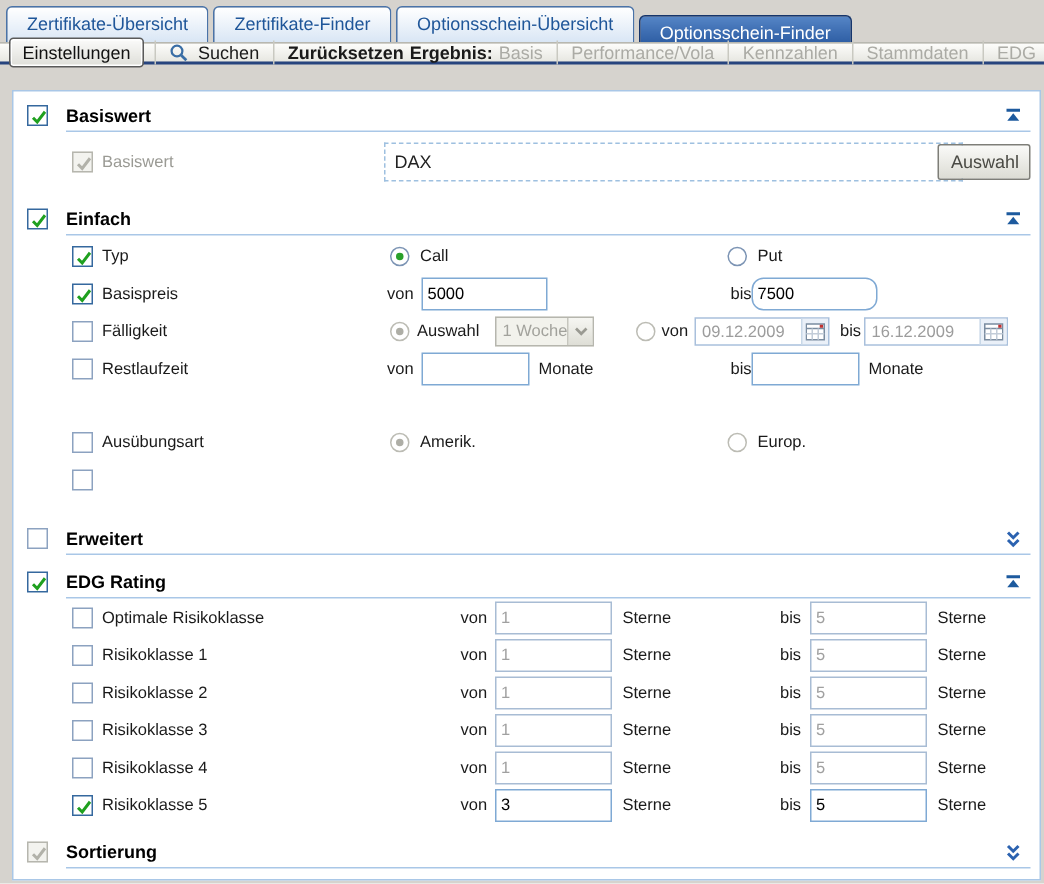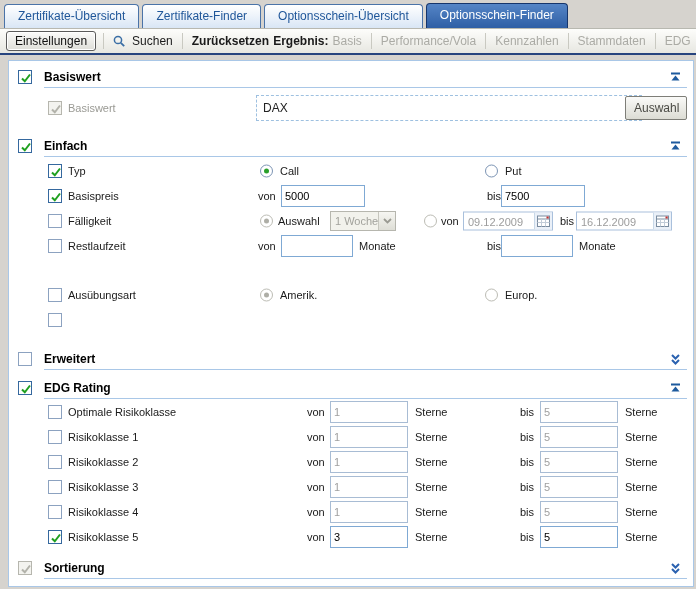--- a/index.html
+++ b/index.html
@@ -4,24 +4,24 @@
 <style>
   * { box-sizing: border-box; margin: 0; padding: 0; }
   html,body { width:696px; height:589px; }
   body { font-family: "Liberation Sans", sans-serif; background:#D6D3CE; position:relative; overflow:hidden; }
 
   
   .tabstrip { position:absolute; left:0; top:0; width:696px; height:28px; display:flex; align-items:flex-end; padding-left:4px; background:#D6D3CE; }
   .tab { height:24px; line-height:22px; padding:0 13px; margin-right:3px; font-size:12px; color:#1F5699;
          background:linear-gradient(#FFFFFF,#D9E6F5); border:1px solid #4A73A8; border-bottom:none;
          border-radius:4px 4px 0 0; white-space:nowrap; cursor:default; }
-  .tab.active { background:linear-gradient(#5585C6,#2F5FA5); color:#FFFFFF; border-color:#16356B; height:25px; line-height:23px; }
-
-  
-  .toolbar { position:absolute; left:0; top:28px; width:696px; height:27px;
+  .tab.active { background:linear-gradient(#5585C6,#2F5FA5); color:#FFFFFF; border-color:#16356B; height:18px; line-height:23px; }
+
+  
+  .toolbar { position:absolute; left:0; top:28px; width:696px; height:15px;
              background:linear-gradient(#FDFDFB,#E7E7E1); border-top:1px solid #B8B8B0; border-bottom:2px solid #27447E;
              display:flex; align-items:center; padding:0 6px; font-size:12px; color:#1A1A1A; }
   .tb-btn { height:20px; padding:0 8px; font-size:12px; color:#111; border:1px solid #5A5A5A; border-radius:3px;
             background:linear-gradient(#FBFBFA,#DEDED8); box-shadow:inset 0 0 0 1px #FFFFFF; font-family:inherit; }
   .tb-sep { width:1px; height:16px; background:#C9C9C1; margin:0 7px; flex:none; }
   .tb-item { margin:0 2px; white-space:nowrap; }
   .tb-bold { font-weight:bold; }
   .tb-gray { color:#ABABA5; }
   .tb-ico { margin:0 3px 0 1px; display:inline-flex; }
 
@@ -170,21 +170,21 @@
   <div class="frow" style="top:123px">
     <span class="cb">
         <svg width="14" height="14" viewBox="0 0 14 14">
           <polyline class="tick" points="3,7.5 5.8,10.3 11,3.5"></polyline>
         </svg>
       </span>
     <span class="lbl">Basispreis</span>
     <span class="lbl" style="left:249px">von</span>
     <input class="inp w84" style="left: 272px;" value="5000">
     <span class="lbl" style="left:478px">bis</span>
-    <input class="inp w84" style="left: 492px;" value="7500">
+    <input class="inp w84" style="left: 492px; border-radius: 8px;" value="7500">
   </div>
 
   <div class="frow" style="top:148px">
     <span class="cb off">
         <svg width="14" height="14" viewBox="0 0 14 14">
           <polyline class="tick" points="3,7.5 5.8,10.3 11,3.5"></polyline>
         </svg>
       </span>
     <span class="lbl">Fälligkeit</span>
     <span class="radio dis sel" style="left:251px"></span>

